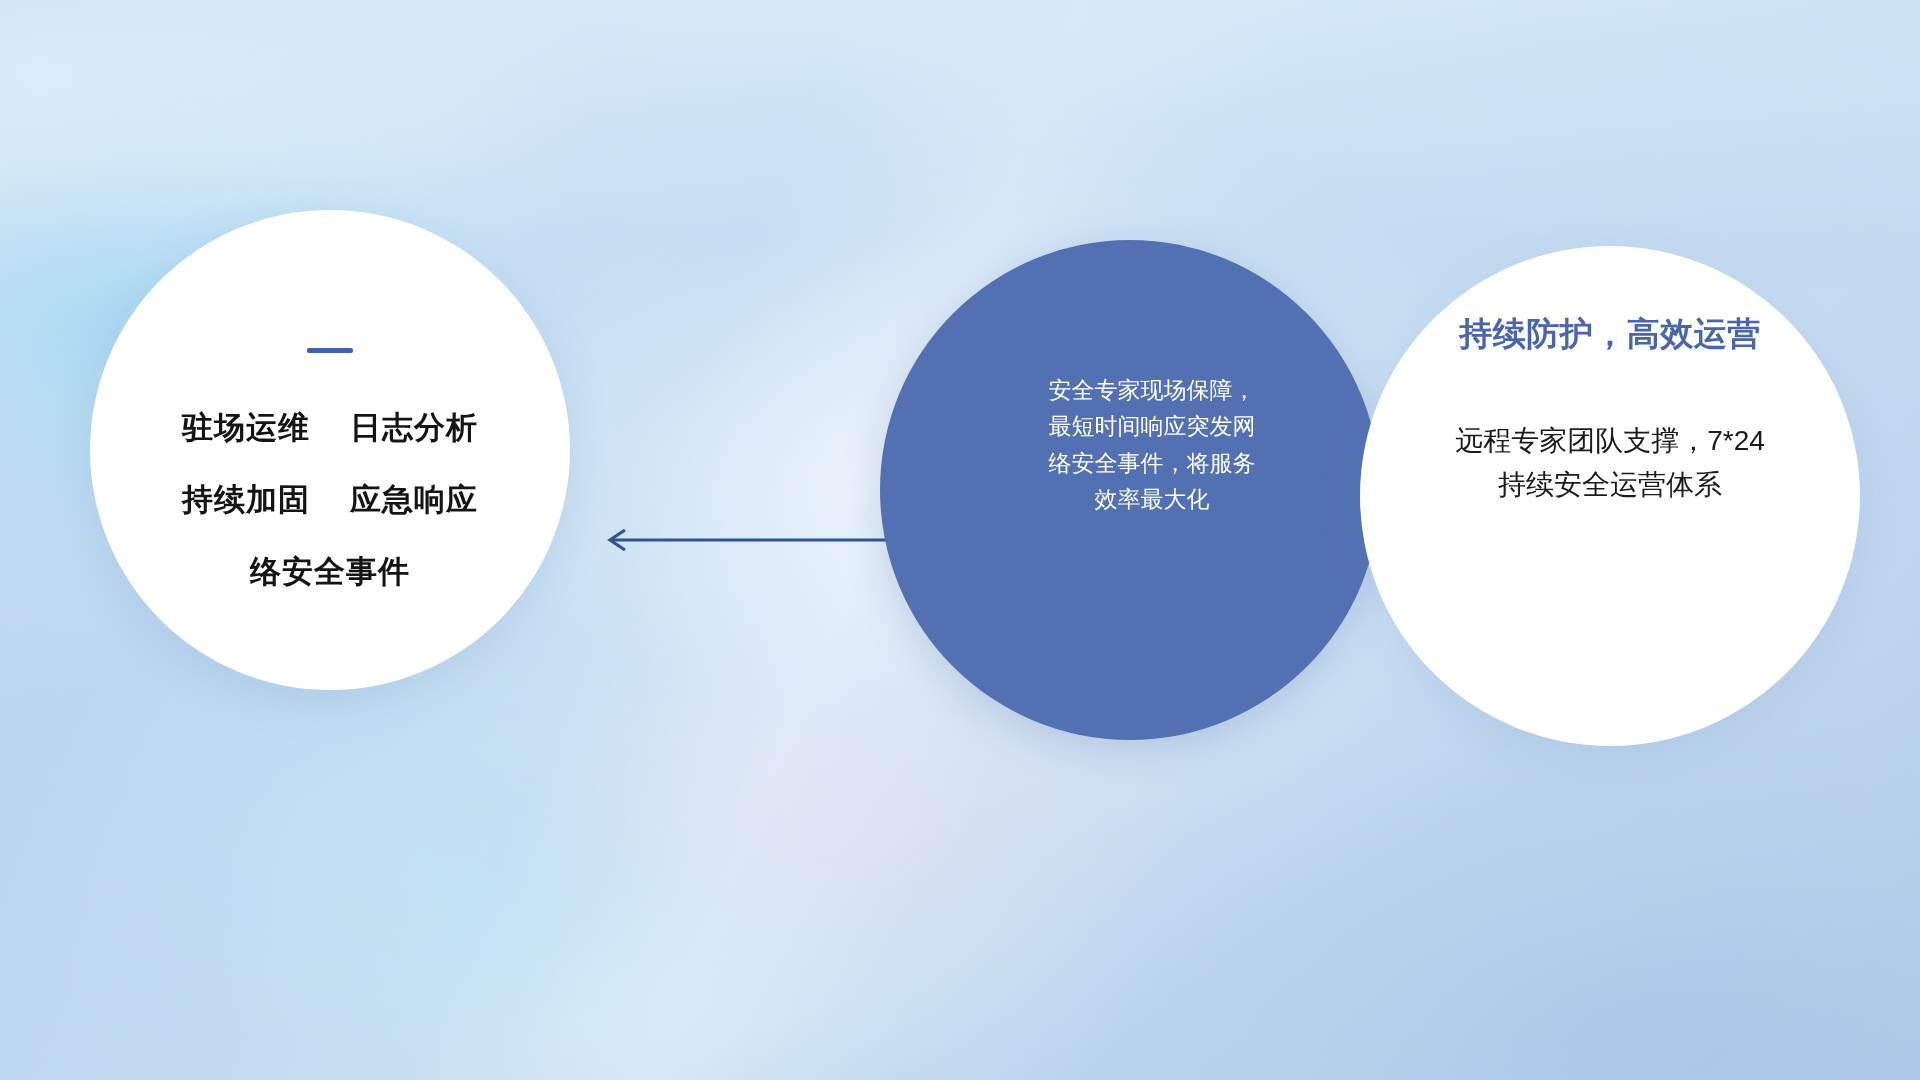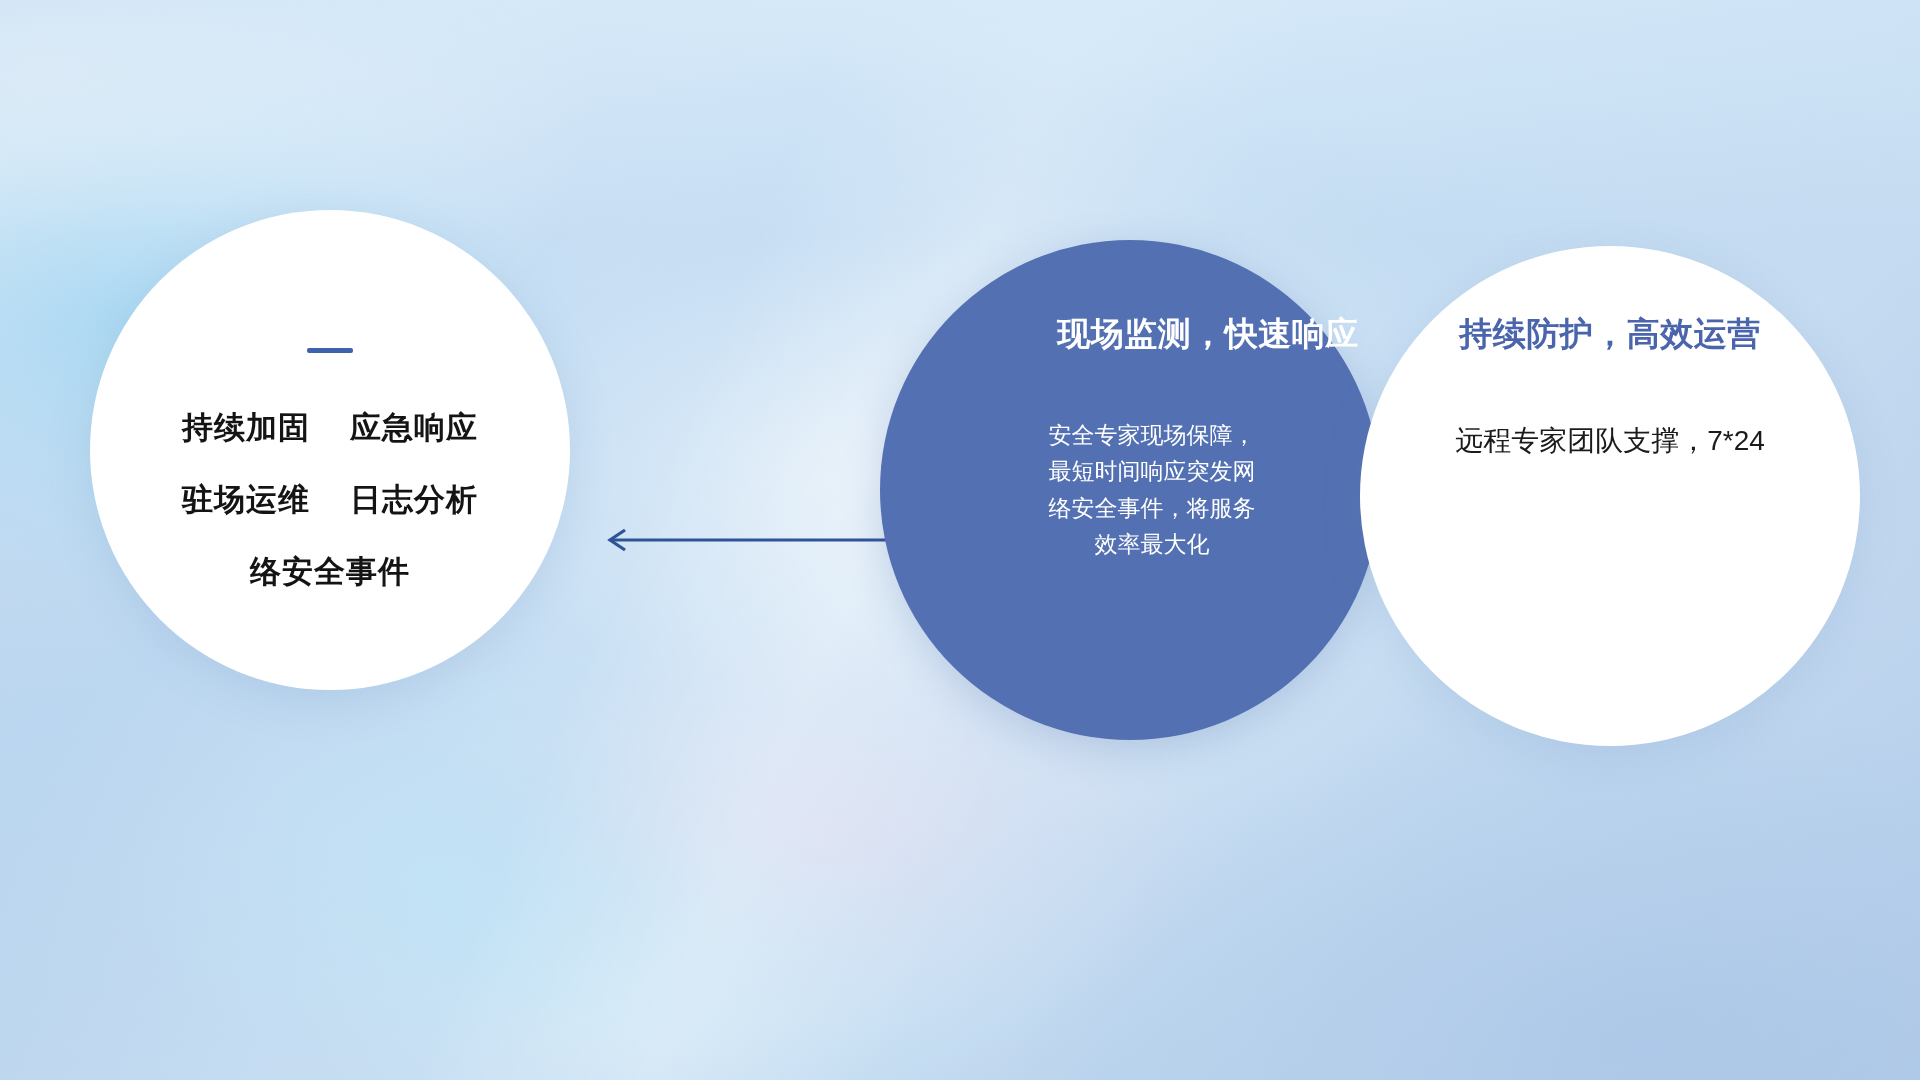--- a/index.html
+++ b/index.html
@@ -269,55 +269,55 @@
   <div class="bg-layer bg-glow-bottomright"></div>
   <div class="bg-layer bg-sheen-diag"></div>
   <div class="bg-layer bg-topband"></div>
   <div class="bg-layer bg-vign"></div>
 
   <div class="circle circle-left">
     <div class="left-inner">
       <div class="left-dash"></div>
       <div class="left-lines">
         <div class="left-row">
+          <span>驻场运维</span>
+          <span>日志分析</span>
+        </div>
+        <div class="left-row">
           <span>持续加固</span>
           <span>应急响应</span>
-        </div>
-        <div class="left-row">
-          <span>驻场运维</span>
-          <span>日志分析</span>
         </div>
         <div class="left-row single">
           <span>络安全事件</span>
         </div>
       </div>
     </div>
   </div>
 
   <div class="arrow-wrap">
     <svg class="arrow-svg" width="300" height="40" viewBox="0 0 300 40">
       <line x1="300" y1="20" x2="16" y2="20" stroke="#2f5496" stroke-width="3.2"></line>
       <polyline points="29,10 14,20 29,30" fill="none" stroke="#2f5496" stroke-width="3.2" stroke-linejoin="miter" stroke-linecap="butt"></polyline>
     </svg>
   </div>
 
   <div class="circle circle-mid">
     <div class="mid-inner">
-      <div class="mid-title">现场监测，快速响应</div>
       <div class="mid-body">
         <div>安全专家现场保障，</div>
         <div>最短时间响应突发网</div>
         <div>络安全事件，将服务</div>
         <div>效率最大化</div>
       </div>
     </div>
   </div>
 
   <div class="circle circle-right">
     <div class="right-inner">
       <div class="right-title">持续防护，高效运营</div>
       <div class="right-body">
         <div>远程专家团队支撑，7*24</div>
+        <div>持续安全运营体系</div>
       </div>
     </div>
   </div>
 
 </div>
 
 </body></html>

